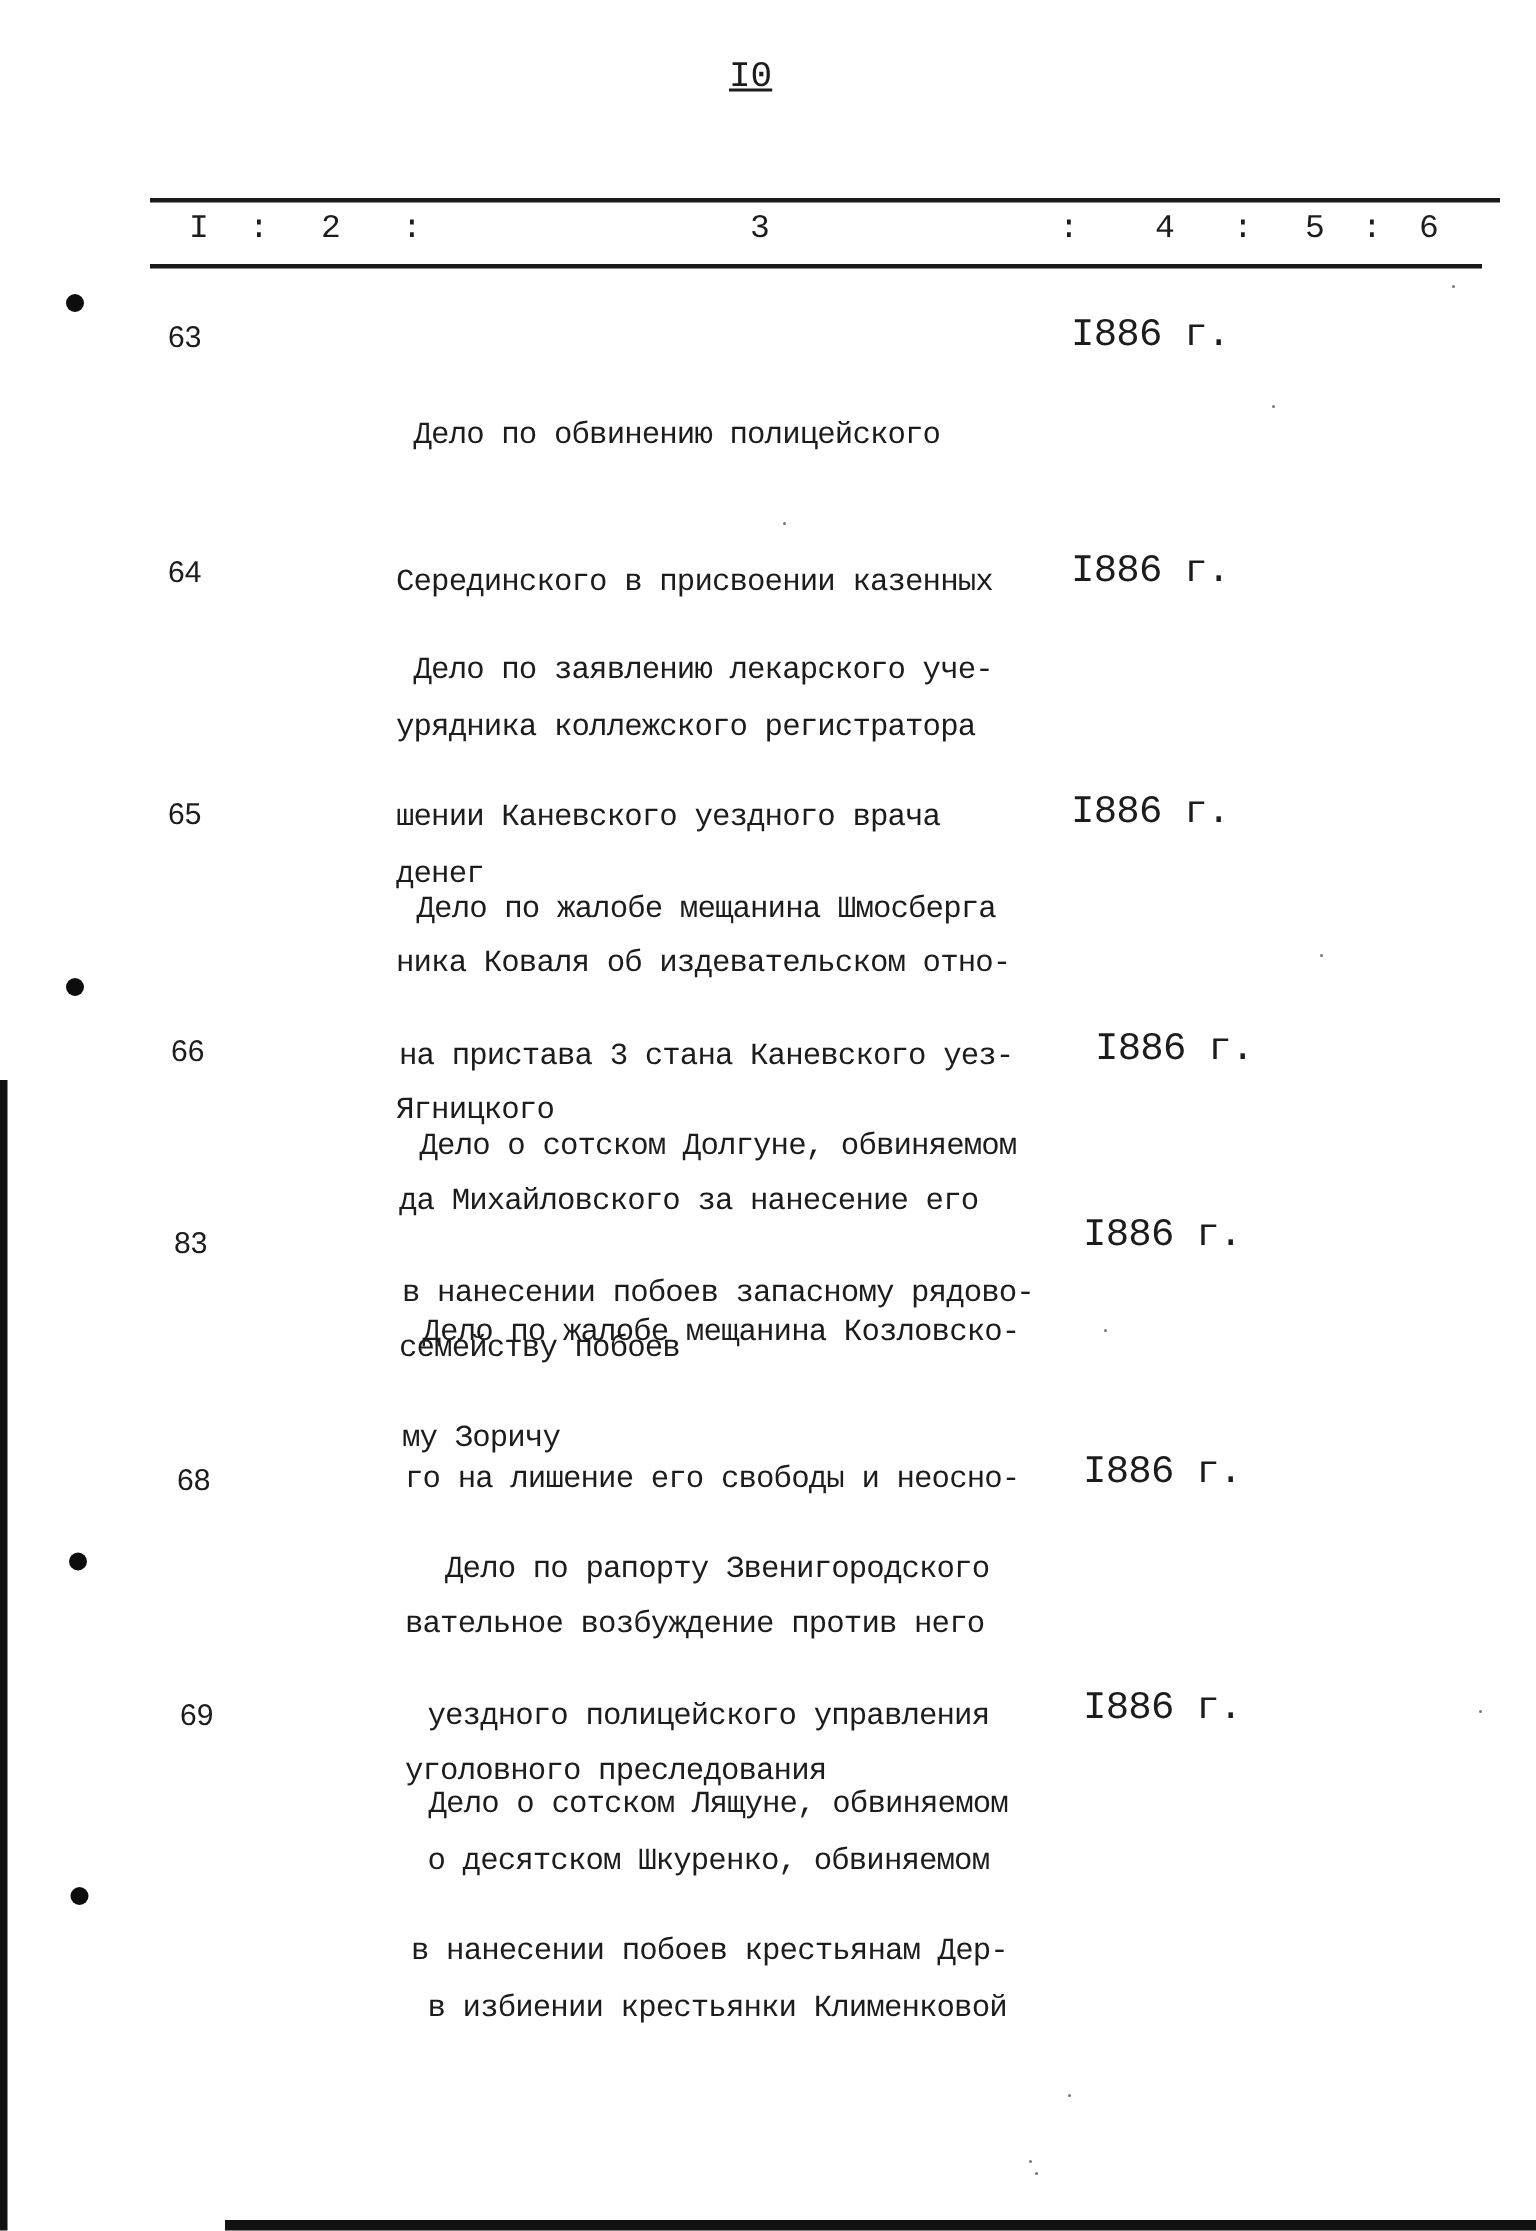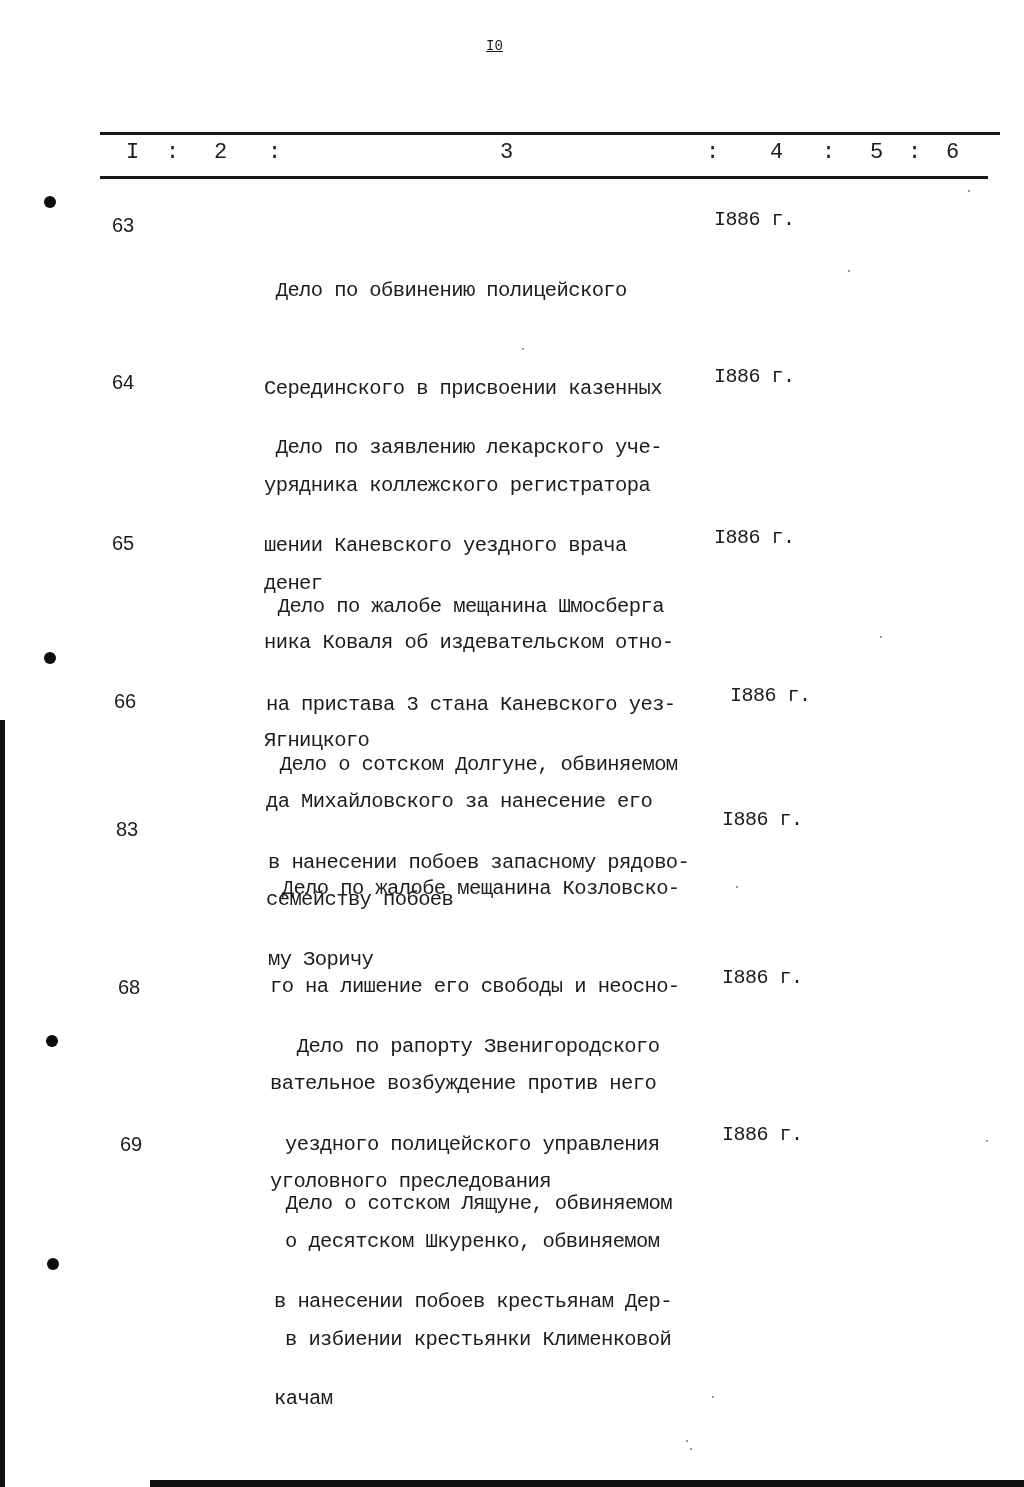--- a/index.html
+++ b/index.html
@@ -12,21 +12,21 @@
       height: 1487px;
       position: relative;
       overflow: hidden;
       font-family: "Liberation Mono", "DejaVu Sans Mono", monospace;
       color: #1c1c1c;
     }
     .page-number {
       position: absolute;
       left: 486px;
       top: 38px;
-      font-size: 14px;
+      font-size: 24px;
       letter-spacing: 0px;
       text-decoration: underline;
     }
     .rule {
       position: absolute;
       height: 3px;
       background: #1a1a1a;
     }
     .rule-top { left: 100px; top: 132px; width: 900px; }
     .rule-bottom { left: 100px; top: 176px; width: 888px; }
@@ -58,21 +58,21 @@
       top: 0;
       width: 450px;
       font-size: 20.5px;
       line-height: 32.5px;
       letter-spacing: -0.6px;
       white-space: pre;
     }
     .entry-year {
       position: absolute;
       top: 0;
-      font-size: 20px;
+      font-size: 26px;
       letter-spacing: -0.5px;
       white-space: pre;
     }
     .punch-dot {
       position: absolute;
       width: 12px;
       height: 12px;
       border-radius: 50%;
       background: #0d0d0d;
     }
@@ -186,21 +186,20 @@
     <div>в избиении крестьянки Клименковой</div>
   </div>
   <span class="entry-year" style="left:722px;top:0px">I886 г.</span>
 </div>
 
 <div class="entry" style="top:1123px">
   <span class="entry-num" style="left:120px;top:10px">69</span>
   <div class="entry-text" style="left:274px">
     <div> Дело о сотском Лящуне, обвиняемом</div>
     <div>в нанесении побоев крестьянам Дер-</div>
-    <div>качам</div>
   </div>
   <span class="entry-year" style="left:722px;top:0px">I886 г.</span>
 </div>
 
 <div class="punch-dot" style="left:44px;top:196px"></div>
 <div class="punch-dot" style="left:44px;top:652px"></div>
 <div class="punch-dot" style="left:46px;top:1035px"></div>
 <div class="punch-dot" style="left:47px;top:1258px"></div>
 
 <div class="scan-edge-left"></div>

